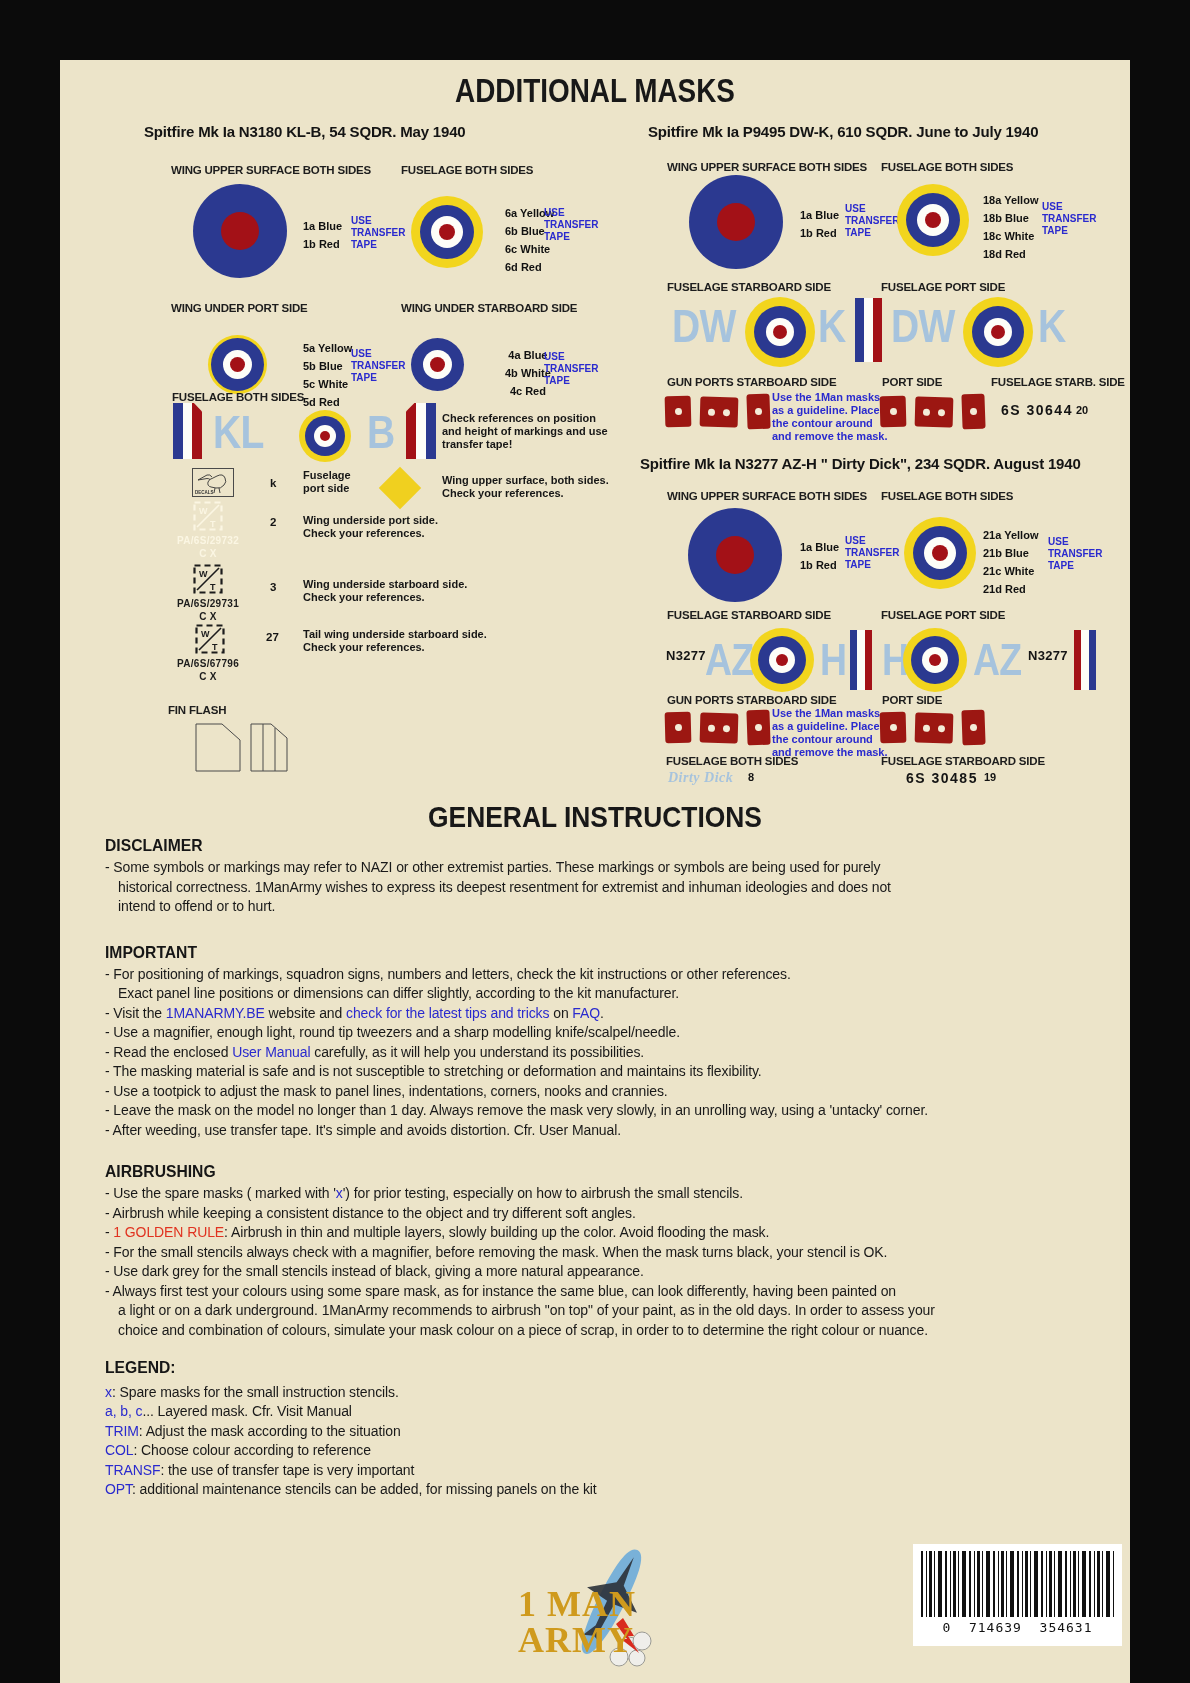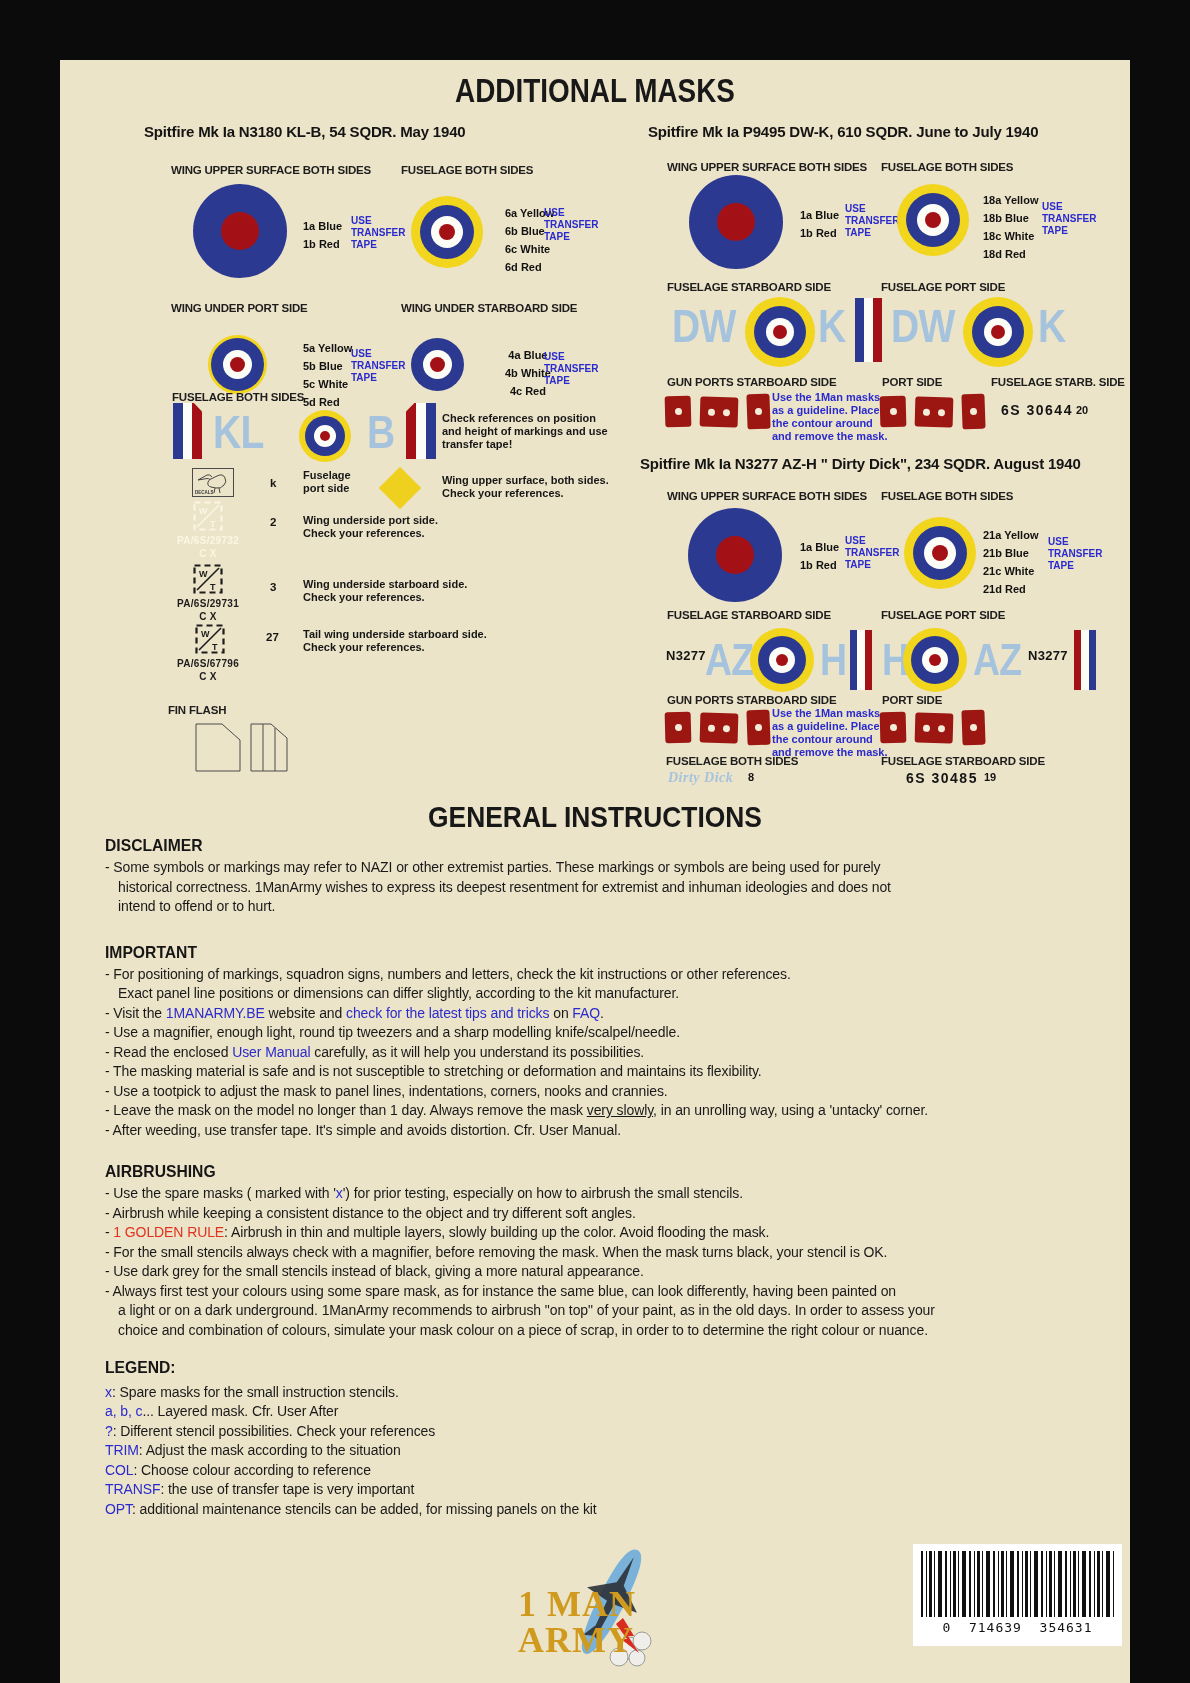--- a/index.html
+++ b/index.html
@@ -52,21 +52,21 @@
     transform-origin:left;margin:0;}
   .gi-h.mt-imp{margin-top:26px;}
   .gi-h.mt-air{margin-top:22px;}
   .gi-h.mt-leg{margin-top:18px;}
   .sec-items{margin-top:4px;}
   .sec-items.leg{margin-top:6px;}
   .gi-item{font-size:14px;line-height:19.5px;color:#191919;white-space:pre-line;
     padding-left:13px;text-indent:-13px;letter-spacing:-.1px;margin:0;}
   .seg-blue{color:#2a2ace;}
   .seg-red{color:#e0321f;margin-top:16px;}
-  .seg-ul{text-decoration:underline;}
+  .seg-ul{}
   .barcode{position:absolute;left:913px;top:1544px;width:209px;height:102px;background:#fff;
     padding:7px 8px 3px 8px;box-sizing:border-box;}
   .bars{height:66px;background:
     repeating-linear-gradient(90deg,#111 0 2px,transparent 2px 5px,#111 5px 6px,transparent 6px 8px,
     #111 8px 11px,transparent 11px 13px,#111 13px 14px,transparent 14px 17px,#111 17px 21px,transparent 21px 24px);}
   .bc-digits{font-family:"DejaVu Sans Mono",monospace;font-size:13px;color:#111;
     letter-spacing:1px;text-align:center;margin-top:3px;white-space:pre;}
   .logo{position:absolute;left:512px;top:1542px;}
 </style>
 </head>
@@ -433,22 +433,21 @@
           <div class="gi-item"><span>- For the small stencils always check with a magnifier, before removing the mask. When the mask turns black, your stencil is OK.</span></div>
           <div class="gi-item"><span>- Use dark grey for the small stencils instead of black, giving a more natural appearance.</span></div>
           <div class="gi-item"><span>- Always first test your colours using some spare mask, as for instance the same blue, can look differently, having been painted on
 a light or on a dark underground. 1ManArmy recommends to airbrush "on top" of your paint, as in the old days. In order to assess your
 choice and combination of colours, simulate your mask colour on a piece of scrap, in order to to determine the right colour or nuance.</span></div>
         </div>
 
       <div class="gi-h mt-leg">LEGEND:</div>
       <div class="sec-items leg">
           <div class="gi-item"><span class="seg-blue">x</span><span>: Spare masks for the small instruction stencils.</span></div>
-          <div class="gi-item"><span class="seg-blue">a, b, c</span><span>... Layered mask. Cfr. User After</span></div>
-          <div class="gi-item"><span class="seg-blue">?</span><span>: Different stencil possibilities. Check your references</span></div>
+          <div class="gi-item"><span class="seg-blue">a, b, c</span><span>... Layered mask. Cfr. Visit Manual</span></div>
           <div class="gi-item"><span class="seg-blue">TRIM</span><span>: Adjust the mask according to the situation</span></div>
           <div class="gi-item"><span class="seg-blue">COL</span><span>: Choose colour according to reference</span></div>
           <div class="gi-item"><span class="seg-blue">TRANSF</span><span>: the use of transfer tape is very important</span></div>
           <div class="gi-item"><span class="seg-blue">OPT</span><span>: additional maintenance stencils can be added, for missing panels on the kit</span></div>
         </div>
     </div>
   </div>
 
   <svg class="logo" width="170" height="138" viewBox="0 0 170 138">
     <g transform="rotate(27 100 58)">

